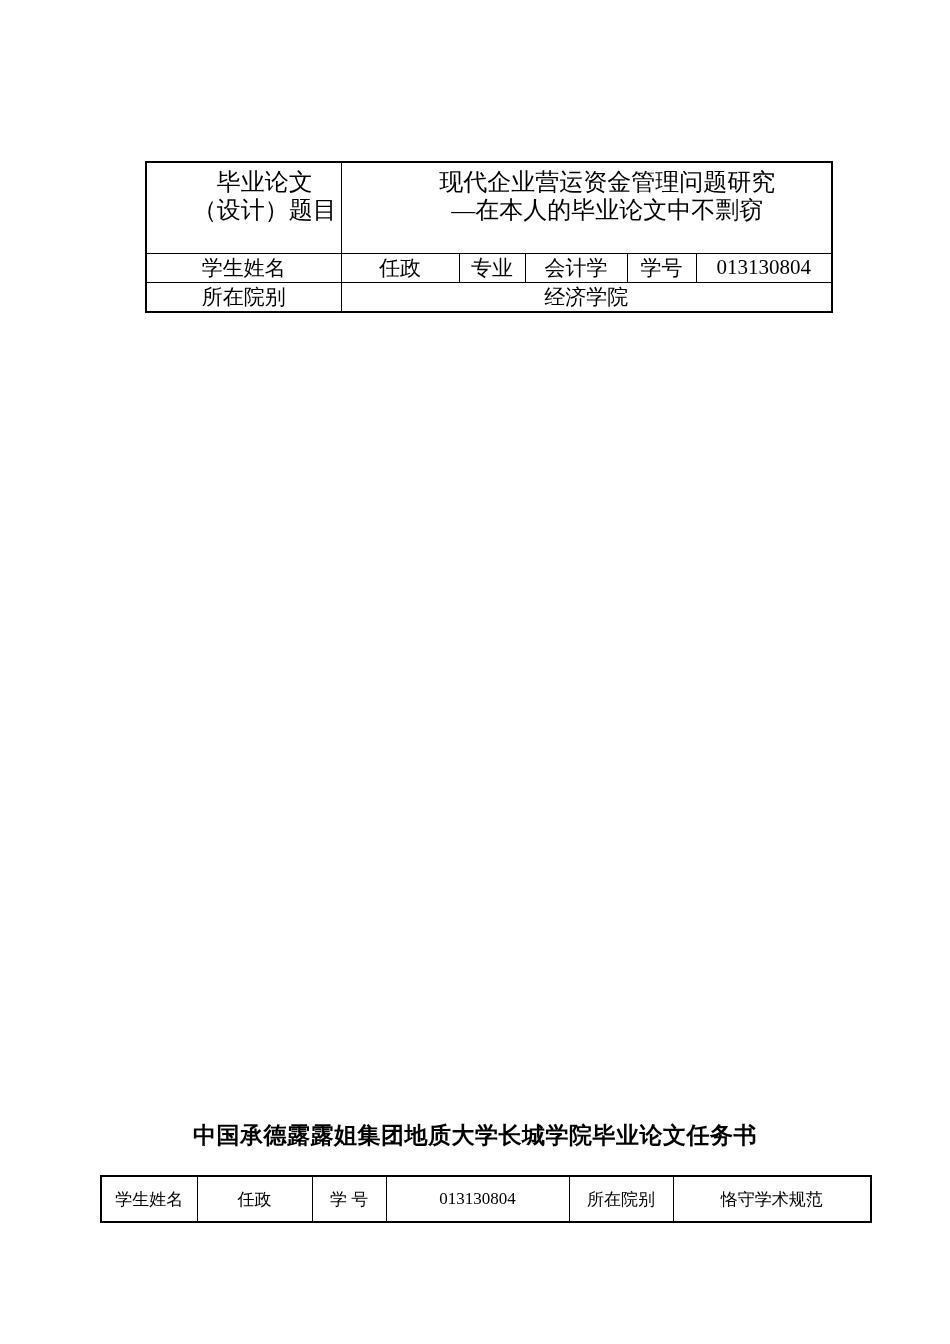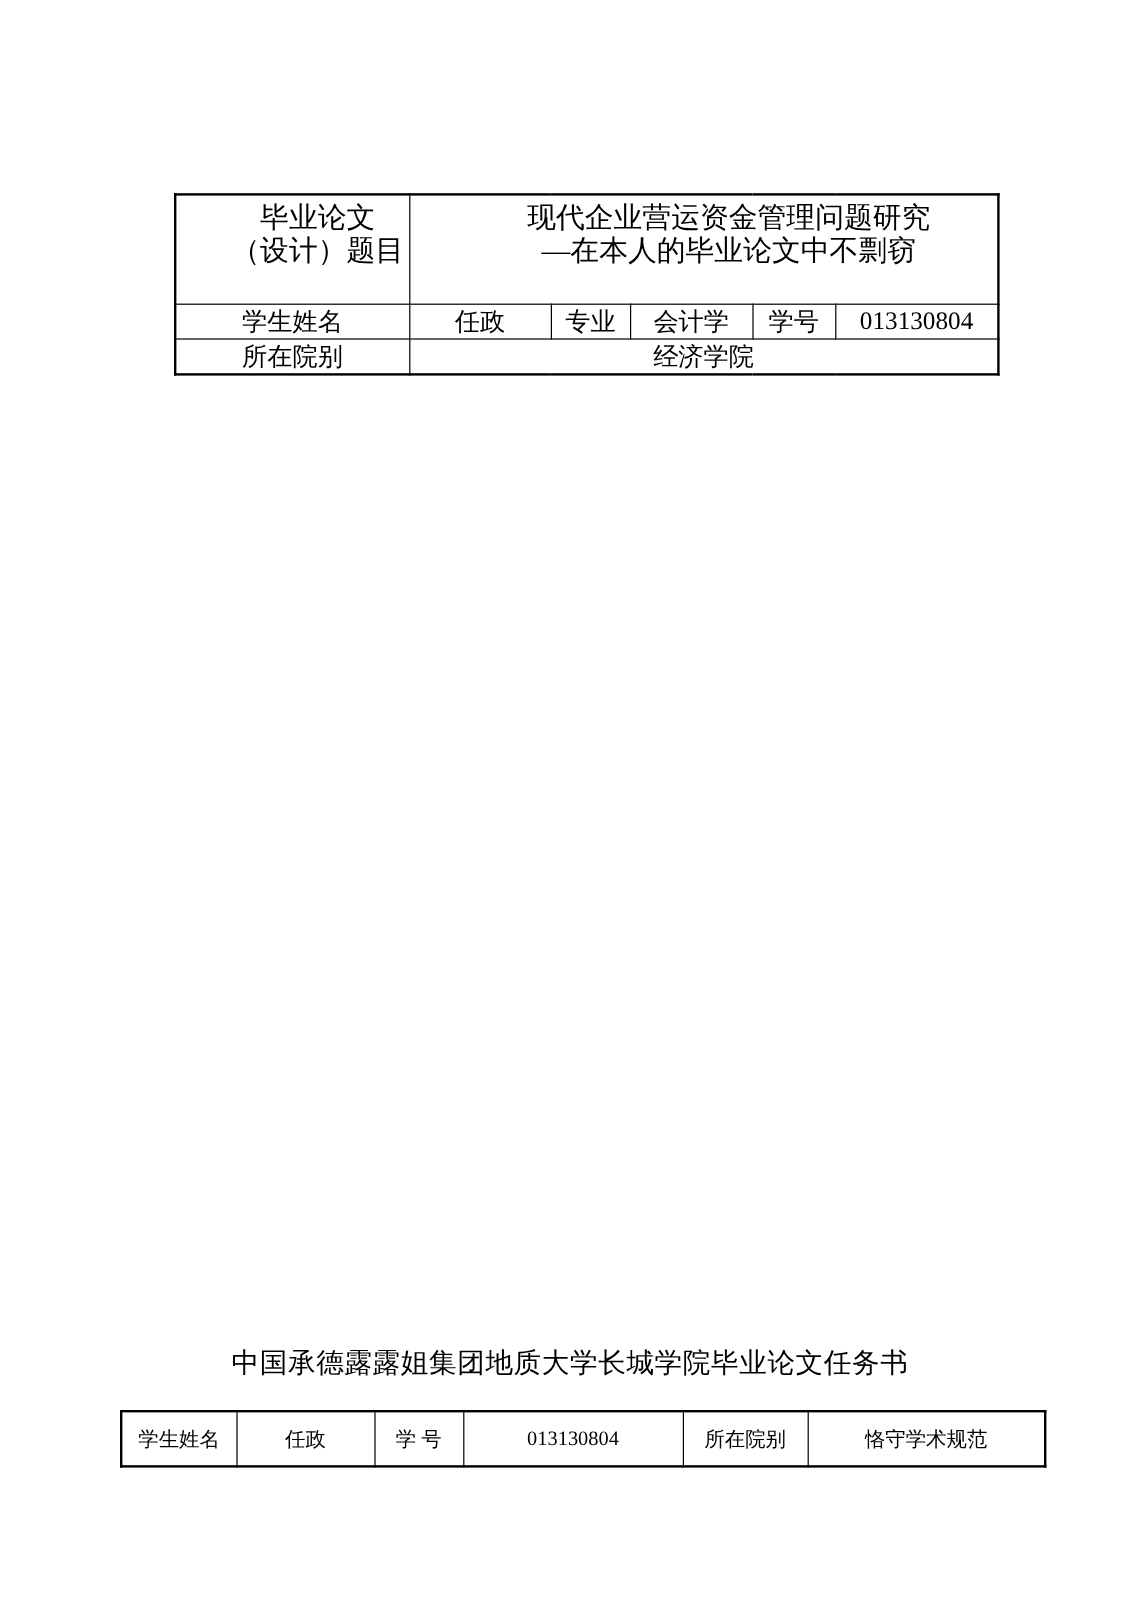--- a/index.html
+++ b/index.html
@@ -81,21 +81,21 @@
     margin-top: 1px;
   }
 
   
   .task-title {
     position: absolute;
     left: 0; top: 1120px;
     width: 950px;
     text-align: center;
     font-family: "Liberation Sans", sans-serif;
-    font-weight: normal;
+    font-weight: bold;
     font-size: 23px;
     line-height: 30px;
     letter-spacing: 0.5px;
   }
   table.bottom-table {
     position: absolute;
     left: 100px; top: 1175px;
     width: 770px;
     border-collapse: collapse;
     table-layout: fixed;

